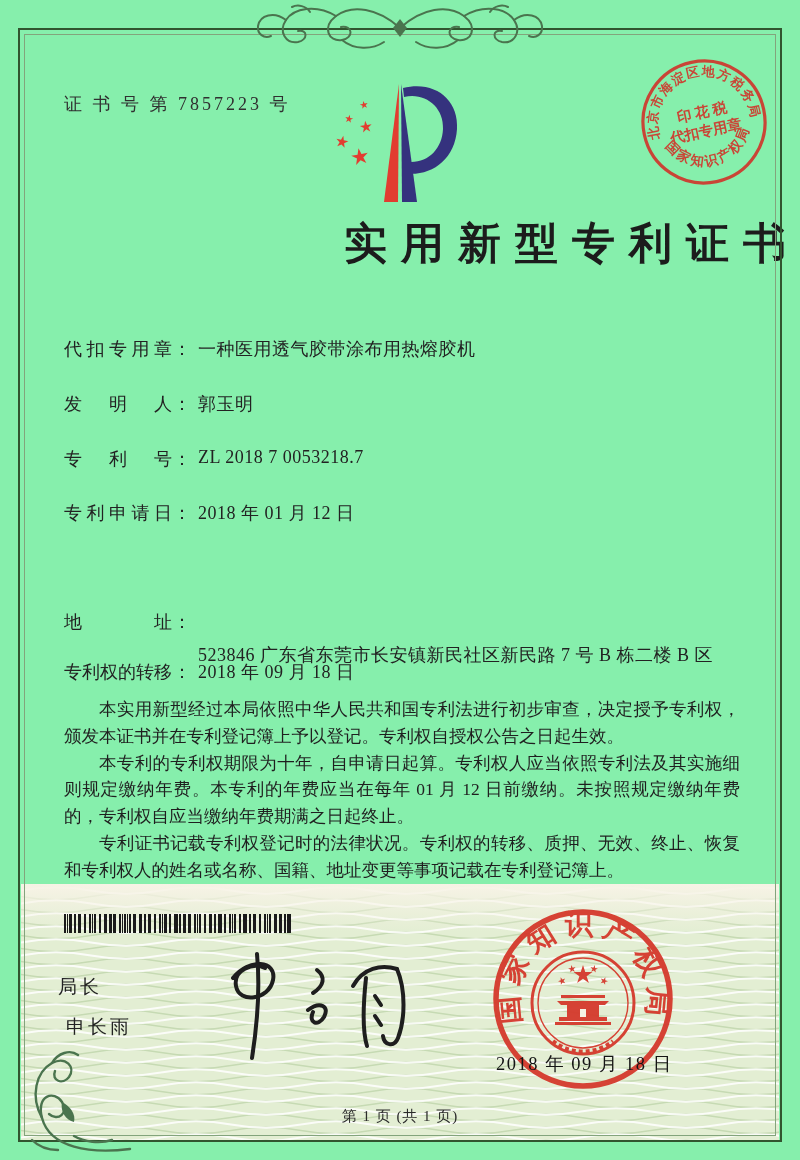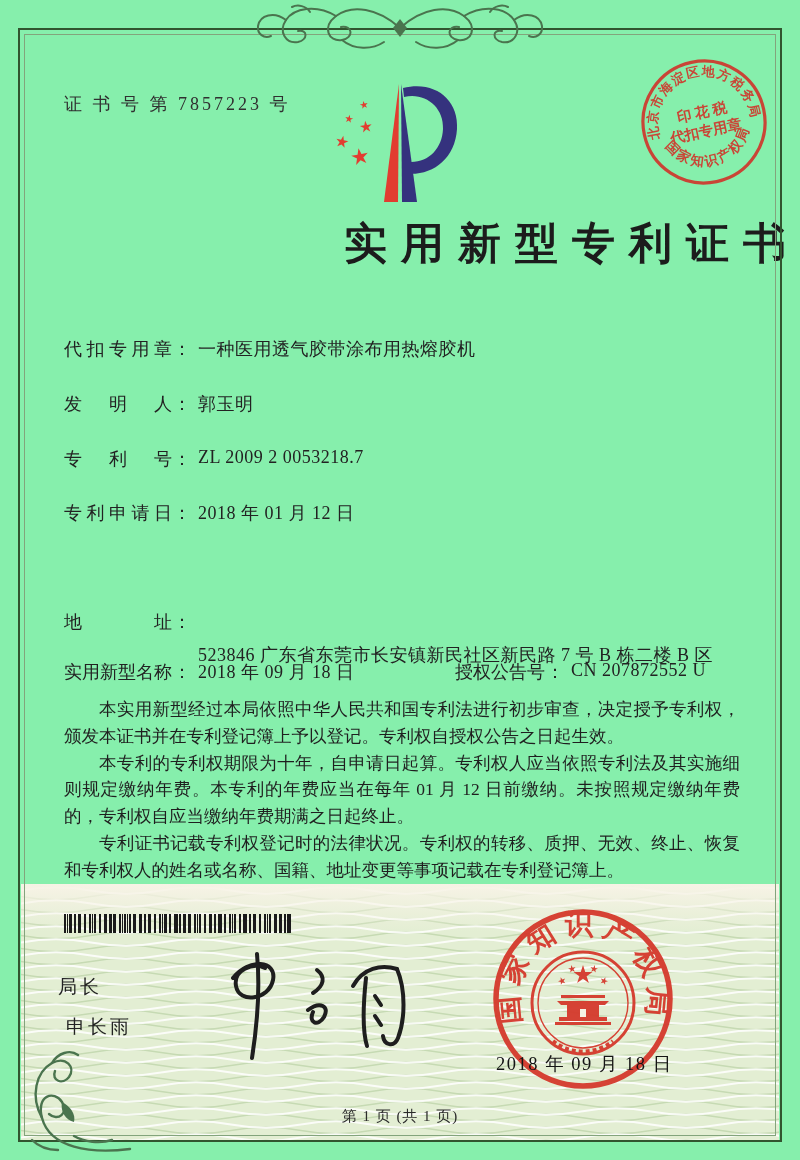--- a/index.html
+++ b/index.html
@@ -143,33 +143,30 @@
 
   <div class="title">实用新型专利证书</div>
 
   <div class="frow row-name">
     <span class="flabel">代扣专用章</span><span class="fcolon">：</span><span class="fval">一种医用透气胶带涂布用热熔胶机</span>
   </div>
   <div class="frow row-inventor">
     <span class="flabel">发明人</span><span class="fcolon">：</span><span class="fval">郭玉明</span>
   </div>
   <div class="frow row-patno">
-    <span class="flabel">专利号</span><span class="fcolon">：</span><span class="fval">ZL 2009 2 0053218.7</span>
+    <span class="flabel">专利号</span><span class="fcolon">：</span><span class="fval">ZL 2018 7 0053218.7</span>
   </div>
   <div class="frow row-appdate">
     <span class="flabel">专利申请日</span><span class="fcolon">：</span><span class="fval">2018 年 01 月 12 日</span>
   </div>
   <div class="frow row-addr">
     <span class="flabel">地址</span><span class="fcolon">：</span><span class="fval fval-wrap">523846 广东省东莞市长安镇新民社区新民路 7 号 B 栋二楼 B 区</span>
   </div>
   <div class="frow row-grantdate">
-    <span class="flabel">实用新型名称</span><span class="fcolon">：</span><span class="fval">2018 年 09 月 18 日</span>
-  </div>
-  <div class="frow row-grantno">
-    <span>授权公告号</span><span class="fcolon">：</span><span class="fval">CN 207872552 U</span>
+    <span class="flabel">专利权的转移</span><span class="fcolon">：</span><span class="fval">2018 年 09 月 18 日</span>
   </div>
 
   <div class="paras">
     <p>本实用新型经过本局依照中华人民共和国专利法进行初步审查，决定授予专利权，颁发本证书并在专利登记簿上予以登记。专利权自授权公告之日起生效。</p>
     <p>本专利的专利权期限为十年，自申请日起算。专利权人应当依照专利法及其实施细则规定缴纳年费。本专利的年费应当在每年 01 月 12 日前缴纳。未按照规定缴纳年费的，专利权自应当缴纳年费期满之日起终止。</p>
     <p>专利证书记载专利权登记时的法律状况。专利权的转移、质押、无效、终止、恢复和专利权人的姓名或名称、国籍、地址变更等事项记载在专利登记簿上。</p>
   </div>
 
   <div class="barcode"></div>
 

